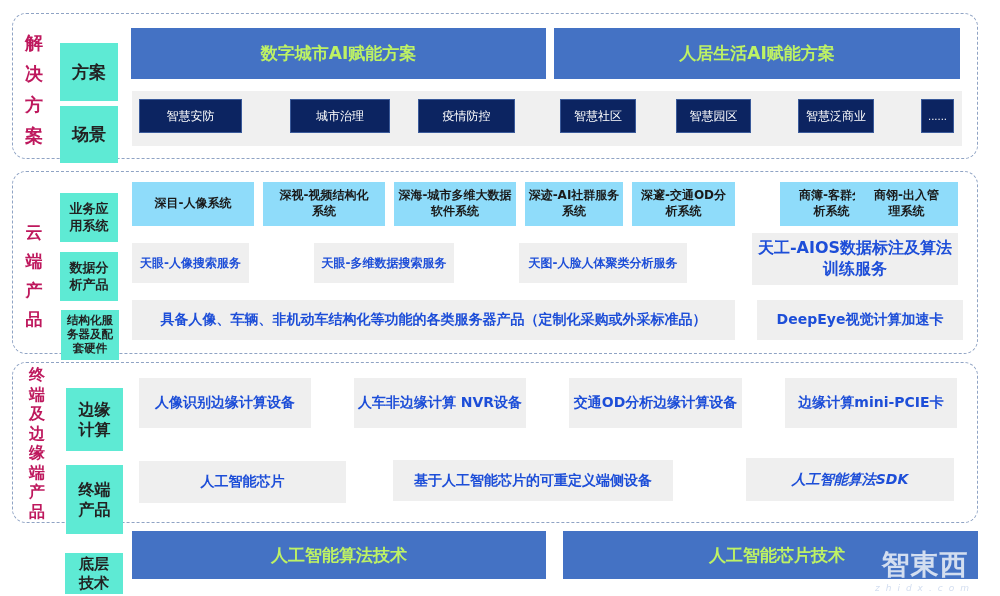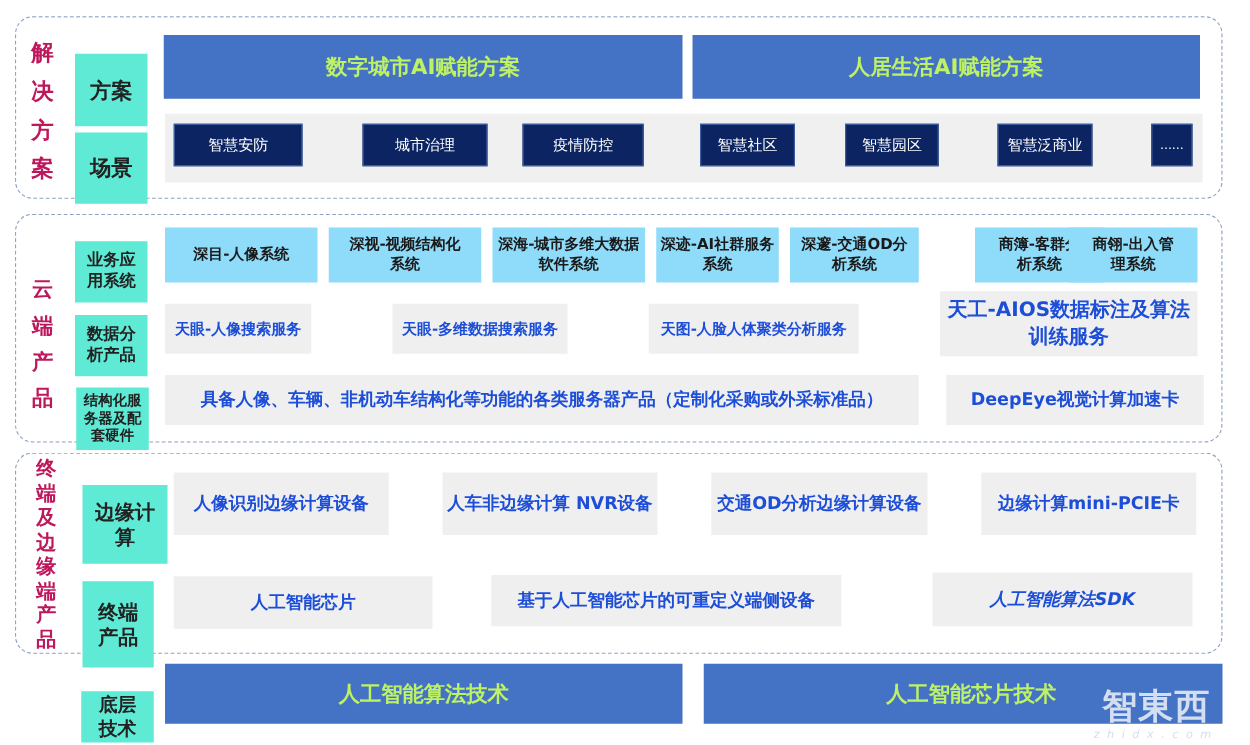--- a/index.html
+++ b/index.html
@@ -110,21 +110,21 @@
 <div class="grey" style="left:519px; top:243px; width:168px; height:40px; font-size:12px;">天图-人脸人体聚类分析服务</div>
 <div class="grey" style="left:752px; top:233px; width:206px; height:52px; font-size:16px;">天工-AIOS数据标注及算法训练服务</div>
 
 <div class="row-label" style="left:61px; top:294px; width:58px; height:50px; font-size:11.5px; line-height:1.2; padding:0 4px;">结构化服务器及配套硬件</div>
 <div class="grey" style="left:132px; top:300px; width:603px; height:40px; font-size:14px;">具备人像、车辆、非机动车结构化等功能的各类服务器产品（定制化采购或外采标准品）</div>
 <div class="grey" style="left:757px; top:300px; width:206px; height:40px; font-size:14px;">DeepEye视觉计算加速卡</div>
 
 <div class="group" style="left:12px; top:362px; width:966px; height:161px;"></div>
 <div class="group-label" style="left:26px; top:365px; font-size:16px; line-height:19.5px;">终端及边缘端产品</div>
 
-<div class="row-label" style="left:66px; top:372px; width:68px; height:63px; font-size:16px; line-height:1.25; padding:0 9px;">边缘计算</div>
+<div class="row-label" style="left:66px; top:372px; width:57px; height:63px; font-size:16px; line-height:1.25; padding:0 9px;">边缘计算</div>
 <div class="grey" style="left:139px; top:378px; width:172px; height:50px; font-size:14px;">人像识别边缘计算设备</div>
 <div class="grey" style="left:354px; top:378px; width:172px; height:50px; font-size:14px;">人车非边缘计算 NVR设备</div>
 <div class="grey" style="left:569px; top:378px; width:173px; height:50px; font-size:14px;">交通OD分析边缘计算设备</div>
 <div class="grey" style="left:785px; top:378px; width:172px; height:50px; font-size:14px;">边缘计算mini-PCIE卡</div>
 
 <div class="row-label" style="left:66px; top:449px; width:57px; height:69px; font-size:16px; line-height:1.25; padding:0 9px;">终端产品</div>
 <div class="grey" style="left:139px; top:461px; width:207px; height:42px; font-size:14px;">人工智能芯片</div>
 <div class="grey" style="left:393px; top:460px; width:280px; height:41px; font-size:14px;">基于人工智能芯片的可重定义端侧设备</div>
 <div class="grey" style="left:746px; top:458px; width:208px; height:43px; font-size:14px;font-style:italic;">人工智能算法SDK</div>
 

